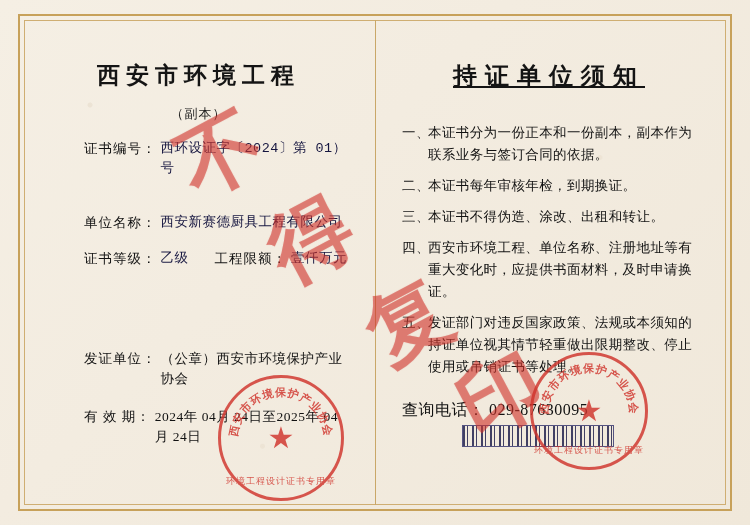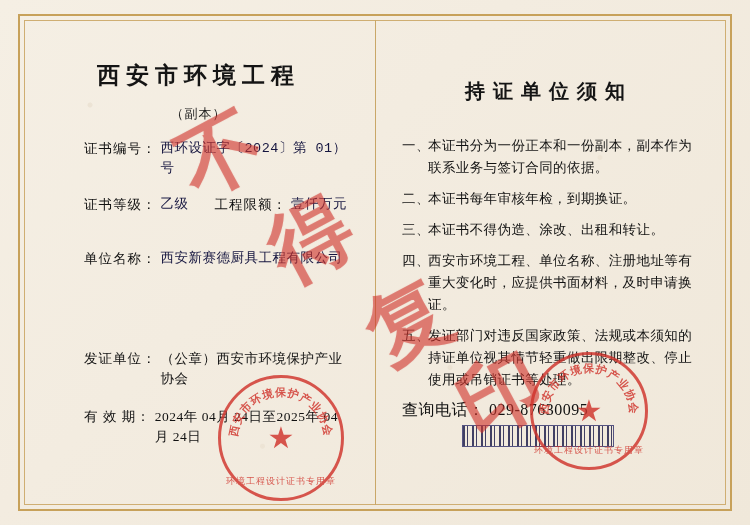--- a/index.html
+++ b/index.html
@@ -60,22 +60,22 @@
   .row .val{margin-left:4px;letter-spacing:.5px;}
   .gap{width:26px;}
   .handwrite{
     font-family:Liberation Mono, monospace;
     color:#15153f;
   }
   .wrap-val{margin-left:4px;line-height:22px;letter-spacing:.5px;}
 
   
   .rtitle{
-    text-align:center;font-size:20px;font-weight:bold;color:#141414;
-    letter-spacing:8px;margin:32px 0 0 0;
+    text-align:center;font-size:24px;font-weight:bold;color:#141414;
+    letter-spacing:8px;margin:14px 0 0 0;text-decoration:underline;
   }
   .notice-list{margin:30px 0 0 0;padding:0;list-style:none;}
   .notice-list li{
     display:flex;font-size:13.5px;line-height:22px;color:#121212;
     margin-bottom:9px;letter-spacing:.4px;
   }
   .notice-list .num{width:26px;flex:none;}
   .notice-list .txt{flex:1;}
   .tel-row{
     position:absolute;left:26px;right:30px;bottom:84px;
@@ -140,31 +140,31 @@
   <div class="page page-left">
 
     <div class="title1">西安市环境工程</div>
     <div class="subtitle">（副本）</div>
 
     <div class="row">
       <span class="lab">证书编号：</span>
       <span class="val handwrite">西环设证字〔2024〕第 01）号</span>
     </div>
 
+    <div class="row" style="margin-top:34px;">
+      <span class="lab">单位名称：</span>
+      <span class="val handwrite">西安新赛德厨具工程有限公司</span>
+    </div>
+
     <div class="row">
       <span class="lab">证书等级：</span>
       <span class="val handwrite">乙级</span>
       <span class="gap"></span>
       <span class="lab">工程限额：</span>
       <span class="val handwrite">壹仟万元</span>
-    </div>
-
-    <div class="row" style="margin-top:34px;">
-      <span class="lab">单位名称：</span>
-      <span class="val handwrite">西安新赛德厨具工程有限公司</span>
     </div>
 
 
     <div class="row" style="margin-top:80px;">
       <span class="lab">发证单位：</span>
       <span class="val">（公章）西安市环境保护产业协会</span>
     </div>
 
     <div class="row" style="margin-top:18px;">
       <span class="lab">有 效 期：</span>

